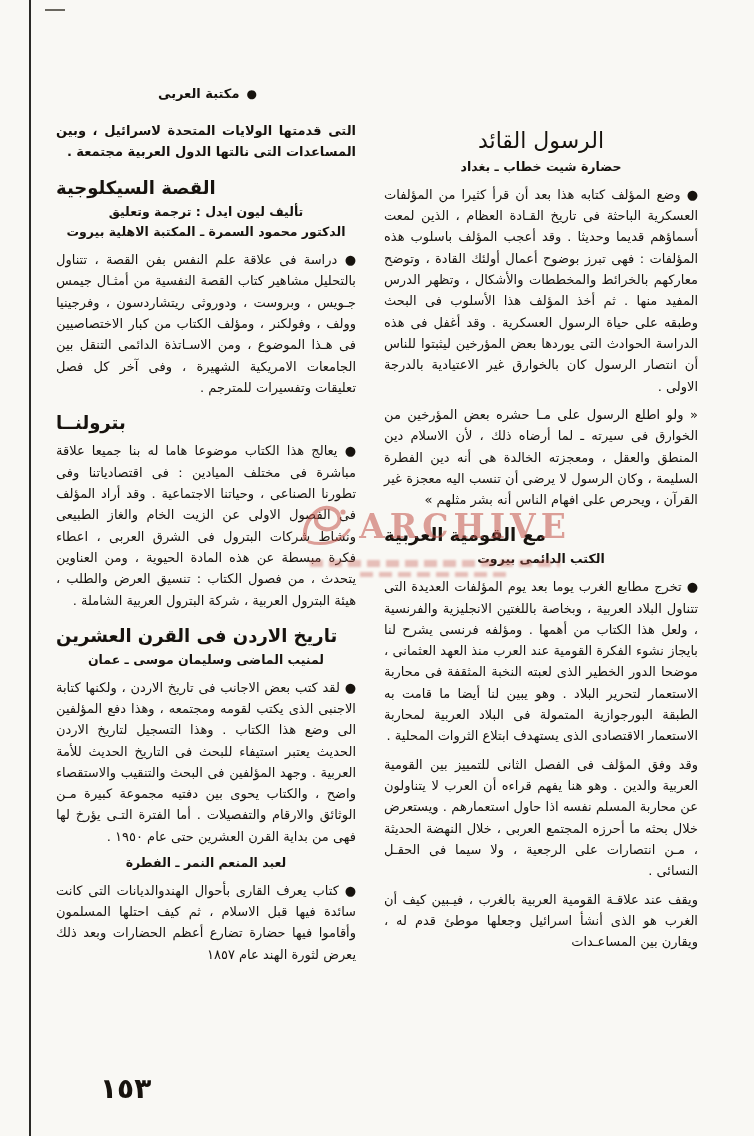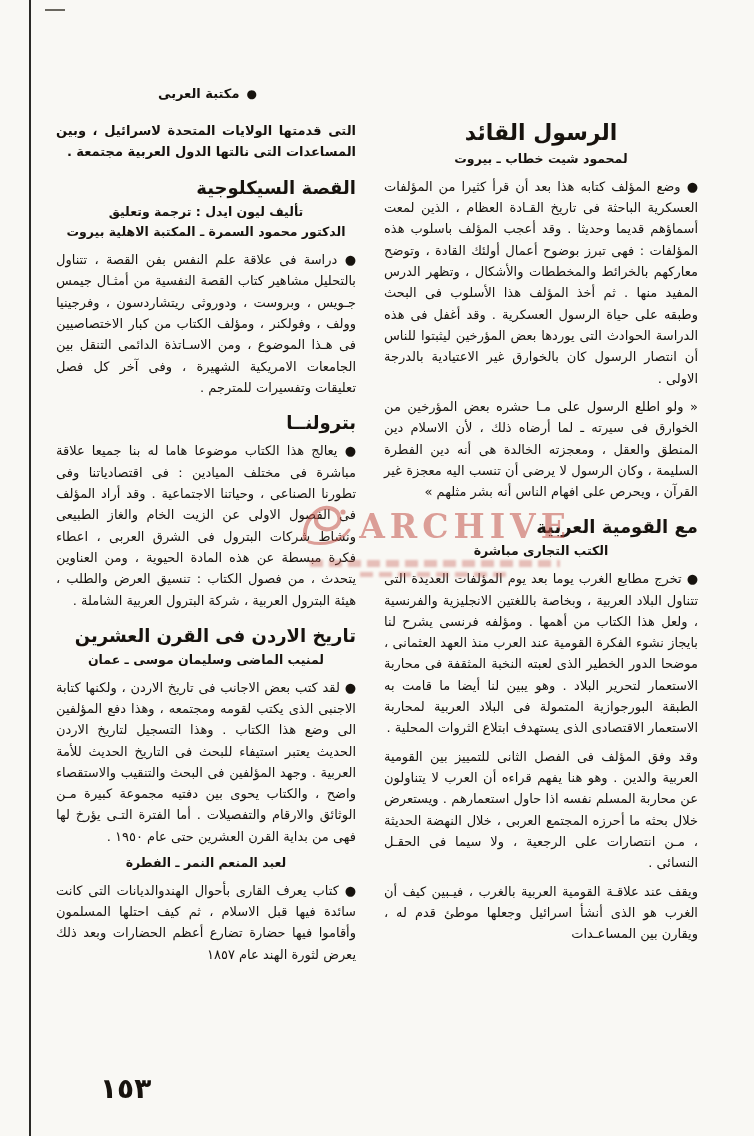--- a/index.html
+++ b/index.html
@@ -15,22 +15,22 @@
     display:flex;align-items:center;gap:7px;direction:rtl;
   }
   .page-header .bullet{font-size:12px;line-height:1;}
   .content{
     position:absolute;top:120px;right:56px;width:642px;
     display:flex;gap:28px;align-items:flex-start;
   }
   .col{display:block;}
   .col-right{width:314px;}
   .col-left{width:300px;}
-  .h1{font-size:22px;font-weight:bold;text-align:center;margin:0 0 5px 0;letter-spacing:.5px;}
-  .h2{font-size:18px;font-weight:bold;text-align:right;margin:14px 0 5px 0;}
+  .h1{font-size:22px;font-weight:normal;text-align:center;margin:8px 0 5px 0;letter-spacing:.5px;}
+  .h2{font-size:18px;font-weight:bold;text-align:left;margin:14px 0 5px 0;}
   .byline{font-size:12.5px;font-weight:bold;text-align:center;margin:1px 0 2px 0;line-height:1.5;}
   p.body{font-size:13px;line-height:1.64;text-align:justify;margin:7px 0;}
   p.cont{font-weight:bold;margin-top:0;}
   .page-number{position:absolute;top:1072px;left:100px;font-size:28px;font-weight:bold;}
   
   .watermark{
     position:absolute;top:500px;left:280px;width:310px;text-align:right;
     pointer-events:none;opacity:.55;filter:blur(.4px);z-index:5;
   }
   .wm-row{display:flex;align-items:center;justify-content:center;gap:6px;direction:ltr;}
@@ -57,28 +57,28 @@
     <span class="bullet">●</span>
     <span>مكتبة العربى</span>
   </div>
 
   <div class="content">
 
     <div class="col col-right">
 
       <div>
         <div class="h1">الرسول القائد</div>
-        <div class="byline">لمحمود شيت خطاب ـ بيروت</div>
+        <div class="byline">حضارة شيت خطاب ـ بغداد</div>
         <p class="body">● وضع المؤلف كتابه هذا بعد أن قرأ كثيرا من المؤلفات العسكرية الباحثة فى تاريخ القـادة العظام ، الذين لمعت أسماؤهم قديما وحديثا . وقد أعجب المؤلف باسلوب هذه المؤلفات : فهى تبرز بوضوح أعمال أولئك القادة ، وتوضح معاركهم بالخرائط والمخططات والأشكال ، وتظهر الدرس المفيد منها . ثم أخذ المؤلف هذا الأسلوب فى البحث وطبقه على حياة الرسول العسكرية . وقد أغفل فى هذه الدراسة الحوادث التى يوردها بعض المؤرخين ليثبتوا للناس أن انتصار الرسول كان بالخوارق غير الاعتيادية بالدرجة الاولى .</p>
         <p class="body">« ولو اطلع الرسول على مـا حشره بعض المؤرخين من الخوارق فى سيرته ـ لما أرضاه ذلك ، لأن الاسلام دين المنطق والعقل ، ومعجزته الخالدة هى أنه دين الفطرة السليمة ، وكان الرسول لا يرضى أن تنسب اليه معجزة غير القرآن ، ويحرص على افهام الناس أنه بشر مثلهم »</p>
       </div>
 
       <div>
         <div class="h2">مع القومية العربية</div>
-        <div class="byline">الكتب التجارى مباشرة</div>
+        <div class="byline">الكتب الدائمى بيروت</div>
         <p class="body">● تخرج مطابع الغرب يوما بعد يوم المؤلفات العديدة التى تتناول البلاد العربية ، وبخاصة باللغتين الانجليزية والفرنسية ، ولعل هذا الكتاب من أهمها . ومؤلفه فرنسى يشرح لنا بايجاز نشوء الفكرة القومية عند العرب منذ العهد العثمانى ، موضحا الدور الخطير الذى لعبته النخبة المثقفة فى محاربة الاستعمار لتحرير البلاد . وهو يبين لنا أيضا ما قامت به الطبقة البورجوازية المتمولة فى البلاد العربية لمحاربة الاستعمار الاقتصادى الذى يستهدف ابتلاع الثروات المحلية .</p>
         <p class="body">وقد وفق المؤلف فى الفصل الثانى للتمييز بين القومية العربية والدين . وهو هنا يفهم قراءه أن العرب لا يتناولون عن محاربة المسلم نفسه اذا حاول استعمارهم . ويستعرض خلال بحثه ما أحرزه المجتمع العربى ، خلال النهضة الحديثة ، مـن انتصارات على الرجعية ، ولا سيما فى الحقـل النسائى .</p>
         <p class="body">ويقف عند علاقـة القومية العربية بالغرب ، فيـبين كيف أن الغرب هو الذى أنشأ اسرائيل وجعلها موطئ قدم له ، ويقارن بين المساعـدات</p>
       </div>
 
     </div>
 
     <div class="col col-left">
 
       <p class="body cont">التى قدمتها الولايات المتحدة لاسرائيل ، وبين المساعدات التى نالتها الدول العربية مجتمعة .</p>

